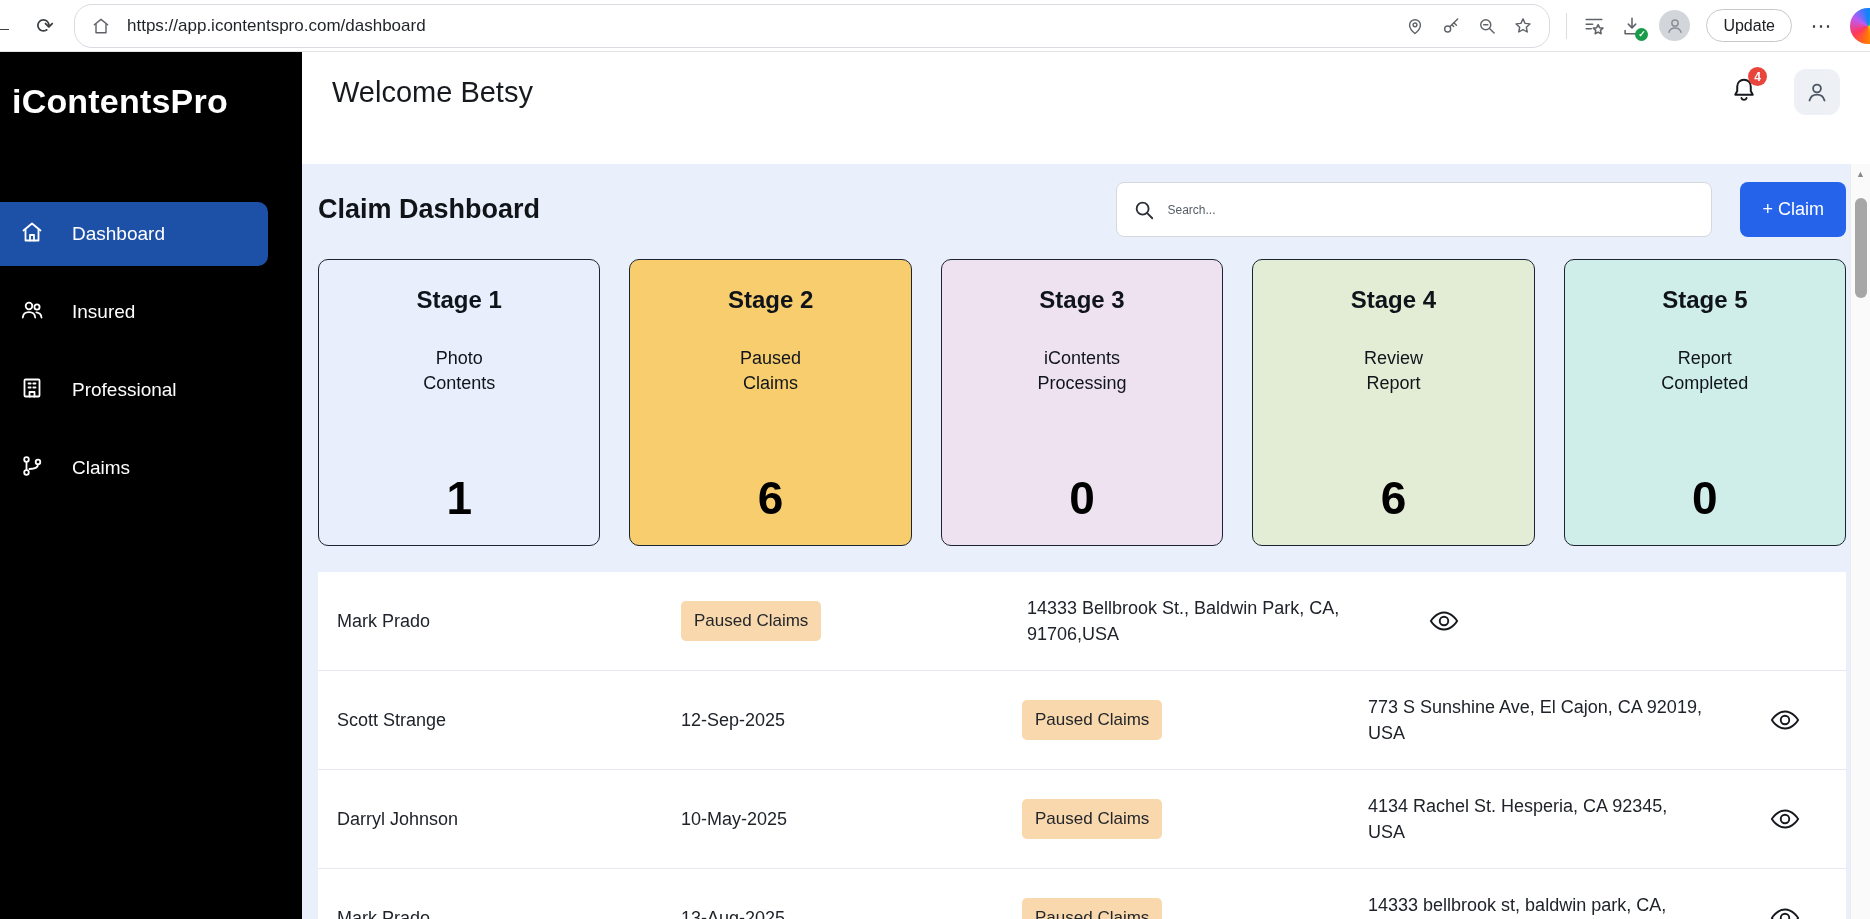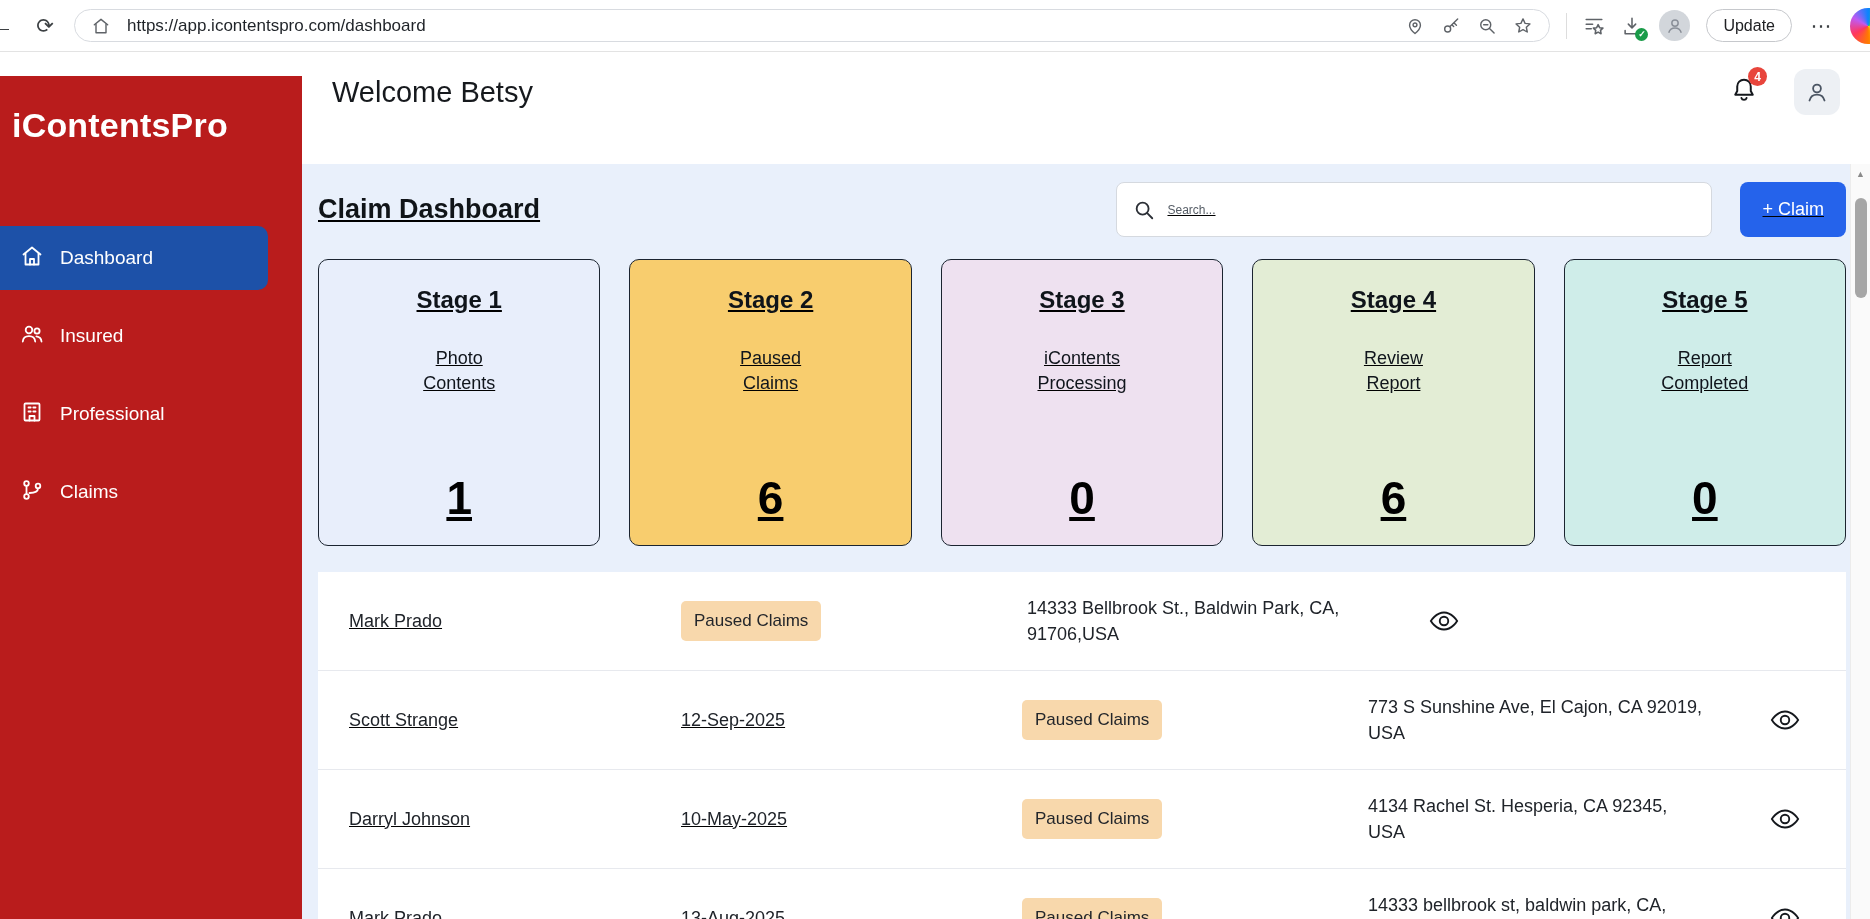--- a/index.html
+++ b/index.html
@@ -4,42 +4,42 @@
 <style>
   * { box-sizing: border-box; margin: 0; padding: 0; }
   body { font-family: "Liberation Sans", sans-serif; background: #ffffff; }
   .screen { position: relative; width: 1870px; height: 919px; overflow: hidden; background: #fff; }
 
   
   .browser-bar { position: absolute; top: 0; left: 0; right: 0; height: 52px; background: #fff;
     border-bottom: 1px solid #e3e3e3; display: flex; align-items: center; gap: 16px; padding-left: 2px; z-index: 20; }
   .bicon { font-size: 21px; color: #3c4043; width: 26px; text-align: center; cursor: pointer; flex: 0 0 auto; }
   .bicon.back { margin-left: -12px; }
-  .url-pill { flex: 1 1 auto; height: 33px; border: 1px solid #d8dbe0; border-radius: 18px;
+  .url-pill { flex: 1 1 auto; height: 44px; border: 1px solid #d8dbe0; border-radius: 18px;
     display: flex; align-items: center; padding: 0 16px; gap: 16px; min-width: 0; }
   .url-text { flex: 1 1 auto; font-size: 17px; color: #1f2328; white-space: nowrap; overflow: hidden; }
   .gicon { flex: 0 0 auto; display: flex; align-items: center; }
   .gicon svg { stroke: #5f6368; fill: none; stroke-width: 1.7; stroke-linecap: round; stroke-linejoin: round; }
   .chrome-divider { width: 1px; height: 26px; background: #ddd; flex: 0 0 auto; }
   .dl-wrap { position: relative; flex: 0 0 auto; display: flex; }
   .dl-check { position: absolute; right: -5px; bottom: -4px; width: 13px; height: 13px; border-radius: 50%;
     background: #1a9b49; color: #fff; font-size: 9px; line-height: 13px; text-align: center; font-weight: bold; }
   .avatar { width: 31px; height: 31px; border-radius: 50%; background: #d2d6db; display: flex;
     align-items: center; justify-content: center; flex: 0 0 auto; cursor: pointer; }
   .avatar svg { stroke: #8a8f98; fill: none; stroke-width: 1.8; }
   .update-btn { height: 33px; padding: 0 16px; border: 1px solid #c6c8cc; border-radius: 17px; background: #fff;
     font-size: 16px; color: #202124; display: flex; align-items: center; cursor: pointer; flex: 0 0 auto; }
   .sphere { width: 36px; height: 36px; border-radius: 50%; flex: 0 0 auto; margin-right: -16px; cursor: pointer;
     background: conic-gradient(#0a84ff, #30d158, #ffd60a, #ff7a00, #ff375f, #bf5af2, #0a84ff); }
 
   
   .sidebar { position: absolute; top: 52px; left: 0; width: 302px; bottom: 0; color: #fff; z-index: 10; }
   .logo { font-size: 34px; font-weight: 800; padding: 30px 12px 0 12px; letter-spacing: 0.2px; }
   .nav { position: absolute; top: 150px; left: 0; right: 0; display: flex; flex-direction: column; gap: 14px; }
-  .nav-item { display: flex; align-items: center; gap: 16px; height: 64px; padding-left: 20px;
+  .nav-item { display: flex; align-items: center; gap: 28px; height: 64px; padding-left: 20px;
     width: 268px; border-radius: 0 10px 10px 0; font-size: 19px; cursor: pointer; }
   .nav-item svg { stroke: #fff; fill: none; stroke-width: 1.8; stroke-linecap: round; stroke-linejoin: round; flex: 0 0 auto; }
 
   
   .app-header { position: absolute; left: 302px; top: 36px; right: 0; height: 112px; background: #fff;
     display: flex; align-items: center; padding: 0 30px; z-index: 5; }
   .welcome { font-size: 29px; font-weight: 500; color: #16191d; }
   .header-right { margin-left: auto; display: flex; align-items: center; gap: 36px; }
   .bell-wrap { position: relative; cursor: pointer; }
   .bell-wrap svg { stroke: #15181d; fill: none; stroke-width: 1.7; stroke-linecap: round; stroke-linejoin: round; }
@@ -67,21 +67,21 @@
   .cards { display: flex; gap: 29px; margin-top: 22px; flex: 0 0 auto; }
   .card { flex: 1 1 0; height: 287px; border: 1px solid #1b2430; border-radius: 10px;
     display: flex; flex-direction: column; align-items: center; text-align: center; }
   .card-title { margin-top: 26px; font-size: 24px; font-weight: 700; color: #0f141a; }
   .card-sub { margin-top: 32px; font-size: 18px; line-height: 1.4; white-space: pre-line; color: #10151c; }
   .card-count { margin-top: auto; margin-bottom: 20px; font-size: 46px; font-weight: 700; color: #000; }
 
   .claims-table { margin-top: 26px; background: #fff; flex: 1 1 auto; }
   .row { display: flex; align-items: center; height: 99px; border-bottom: 1px solid #e7e9ee; }
   .col { font-size: 18px; color: #20242a; }
-  .col-name { width: 363px; padding-left: 31px; }
+  .col-name { width: 363px; padding-left: 19px; }
   .col-date { width: 341px; }
   .col-status { width: 346px; }
   .badge-pill { display: inline-block; padding: 10px 13px; border-radius: 5px; font-size: 17px; color: #23262b; }
   .col-address { width: 400px; line-height: 1.45; }
   .col-address span { display: inline-block; max-width: 340px; }
   .col-action { flex: 1; display: flex; padding-left: 2px; }
   .eye-btn { cursor: pointer; display: flex; }
   .eye-btn svg { stroke: #15181d; fill: none; stroke-width: 1.5; }
 
   
@@ -160,21 +160,21 @@
         </svg>
     </span>
 
     <button class="update-btn">Update</button>
 
     <span class="bicon">⋯</span>
 
     <span class="sphere"></span>
   </div>
 
-  <aside class="sidebar" style="background-color: #b91c1c; margin-top: 24px;">
+  <aside class="sidebar" style="background-color: #000000;">
     <div class="logo">iContentsPro</div>
     <nav class="nav">
       <div class="nav-item active" style="background-color: rgb(29, 81, 168);">
         <span>
           <svg width="24" height="24" viewBox="0 0 24 24">
               <path d="M3.5 10.5 12 3.5l8.5 7"></path>
               <path d="M5.5 9.5V20.5h13V9.5"></path>
               <path d="M10 20.5v-5.5h4v5.5"></path>
             </svg>
         </span>
@@ -228,21 +228,21 @@
       </span>
       <span class="person-btn">
         <svg width="24" height="24" viewBox="0 0 24 24">
             <circle cx="12" cy="8.5" r="3.9"></circle>
             <path d="M4.5 20.5c1.1-4.1 4.2-5.8 7.5-5.8s6.4 1.7 7.5 5.8"></path>
           </svg>
       </span>
     </div>
   </header>
 
-  <main class="content" style="background-color: rgb(233, 240, 251); text-decoration: underline;">
+  <main class="content" style="background-color: rgb(233, 240, 251);">
     <div class="title-row">
       <h1 class="page-title">Claim Dashboard</h1>
       <div class="search-box">
         <svg width="22" height="22" viewBox="0 0 24 24">
             <circle cx="10.5" cy="10.5" r="6.5"></circle>
             <path d="M15.5 15.5 21 21"></path>
           </svg>
         <input class="search-input" type="text" placeholder="Search..." style="">
       </div>
       <button class="claim-btn" style="background-color: rgb(37, 99, 235);">+ Claim</button>

